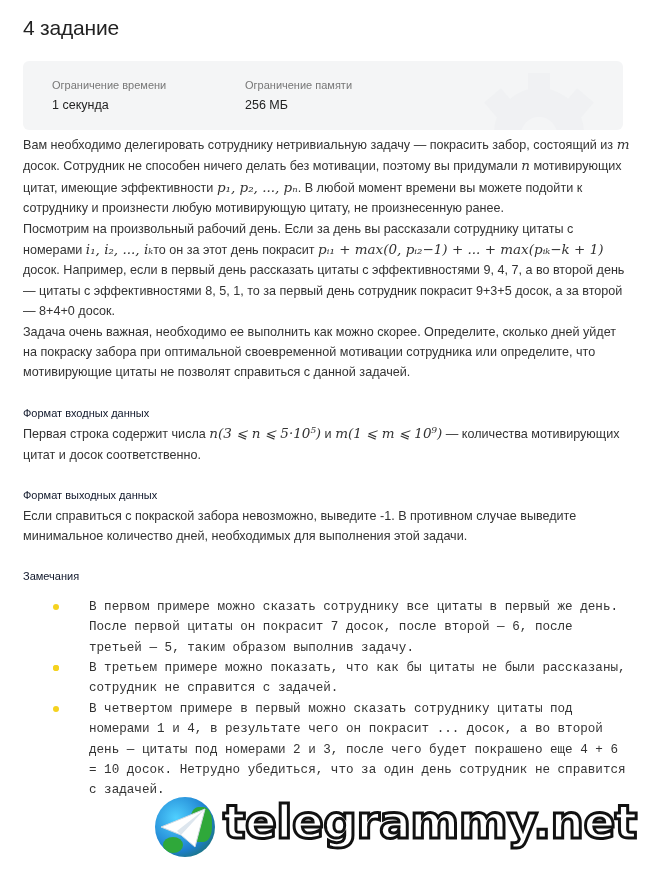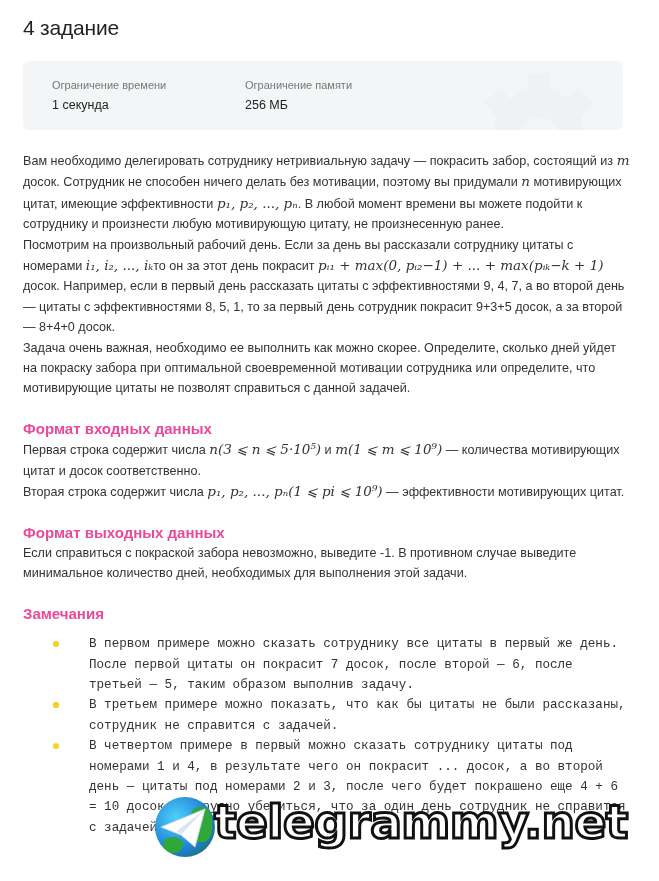--- a/index.html
+++ b/index.html
@@ -4,30 +4,30 @@
 <style>
   * { box-sizing: border-box; margin: 0; padding: 0; }
   html, body { width: 659px; height: 881px; background: #ffffff; overflow: hidden; }
   body { font-family: "Liberation Sans", sans-serif; color: #333333; position: relative; }
   .title { position: absolute; left: 23px; top: 16px; font-size: 21px; color: #222; font-weight: normal; letter-spacing: -0.2px; }
   .limits { position: absolute; left: 23px; top: 61px; width: 600px; height: 69px; background: #f4f5f6; border-radius: 6px; overflow: hidden; }
   .limit { position: absolute; top: 18px; }
   .limit .lbl { font-size: 11px; color: #777; }
   .limit .val { font-size: 12.5px; color: #222; margin-top: 7px; }
   .gear { position: absolute; left: 455px; top: 12px; width: 120px; height: 70px; opacity: 0.5; }
-  .content { position: absolute; left: 23px; top: 150px; width: 610px; font-size: 12.6px; line-height: 20.4px; color: #333; }
+  .content { position: absolute; left: 23px; top: 134px; width: 610px; font-size: 12.6px; line-height: 20.4px; color: #333; }
   .content p { margin: 0; }
   .m { font-family: "DejaVu Serif", serif; font-style: italic; font-size: 13.5px; }
-  .h { font-weight: bold; color: #ec4899; font-size: 15px; }
+  .h { font-weight: normal; color: #0f172a; font-size: 11px; }
   .section { margin-top: 20px; }
   ul.notes { list-style: none; margin-top: 10px; font-family: Liberation Mono, monospace; }
   ul.notes li { position: relative; padding-left: 66px; }
   ul.notes li .dot { position: absolute; left: 30px; top: 7px; width: 6px; height: 6px; border-radius: 50%; background: #f5d21f; }
   .watermark { position: absolute; left: 155px; top: 792px; width: 490px; height: 75px; }
-  .wm-text { position: absolute; left: 59px; top: 0px; font-family: "DejaVu Sans", sans-serif; font-size: 47px; font-weight: bold; color: #fff; -webkit-text-stroke: 3px #111; letter-spacing: -0.5px; line-height: 60px; }
+  .wm-text { position: absolute; left: 68px; top: 0px; font-family: "DejaVu Sans", sans-serif; font-size: 47px; font-weight: bold; color: #fff; -webkit-text-stroke: 3px #111; letter-spacing: -0.5px; line-height: 60px; }
   .globe { position: absolute; left: 0px; top: 5px; width: 60px; height: 60px; border-radius: 50%; background: radial-gradient(circle at 35% 35%, #4fd0ff, #1d7fcf 60%, #1b6a2f); overflow: hidden; }
   .globe .land1 { position: absolute; left: 35px; top: 10px; width: 22px; height: 35px; background: #2fa83a; border-radius: 40%; }
   .globe .land2 { position: absolute; left: 8px; top: 40px; width: 20px; height: 16px; background: #2fa83a; border-radius: 50%; }
   .globe svg { position: absolute; left: 4px; top: 10px; }
 </style>
 </head>
 <body>
 
 <h1 class="title">4 задание</h1>
 
@@ -52,21 +52,20 @@
 </div>
 
 <div class="content">
   <p><span>Вам необходимо делегировать сотруднику нетривиальную задачу — покрасить забор, состоящий из </span><span class="m">m</span><span> досок. Сотрудник не способен ничего делать без мотивации, поэтому вы придумали </span><span class="m">n</span><span> мотивирующих цитат, имеющие эффективности </span><span class="m">p₁, p₂, ..., pₙ</span><span>. В любой момент времени вы можете подойти к сотруднику и произнести любую мотивирующую цитату, не произнесенную ранее.</span></p>
   <p><span>Посмотрим на произвольный рабочий день. Если за день вы рассказали сотруднику цитаты с номерами </span><span class="m">i₁, i₂, ..., iₖ</span><span>то он за этот день покрасит </span><span class="m">pᵢ₁ + max(0, pᵢ₂−1) + ... + max(pᵢₖ−k + 1)</span><span> досок. Например, если в первый день рассказать цитаты с эффективностями 9, 4, 7, а во второй день — цитаты с эффективностями 8, 5, 1, то за первый день сотрудник покрасит 9+3+5 досок, а за второй — 8+4+0 досок.</span></p>
   <p>Задача очень важная, необходимо ее выполнить как можно скорее. Определите, сколько дней уйдет на покраску забора при оптимальной своевременной мотивации сотрудника или определите, что мотивирующие цитаты не позволят справиться с данной задачей.</p>
 
   <div class="section">
     <p class="h">Формат входных данных</p>
     <p><span>Первая строка содержит числа </span><span class="m">n(3 ⩽ n ⩽ 5·10⁵)</span><span> и </span><span class="m">m(1 ⩽ m ⩽ 10⁹)</span><span> — количества мотивирующих цитат и досок соответственно.</span></p>
-    <p><span>Вторая строка содержит числа </span><span class="m">p₁, p₂, ..., pₙ(1 ⩽ pi ⩽ 10⁹)</span><span> — эффективности мотивирующих цитат.</span></p>
   </div>
 
   <div class="section">
     <p class="h">Формат выходных данных</p>
     <p>Если справиться с покраской забора невозможно, выведите -1. В противном случае выведите минимальное количество дней, необходимых для выполнения этой задачи.</p>
   </div>
 
   <div class="section">
     <p class="h">Замечания</p>
     <ul class="notes">

